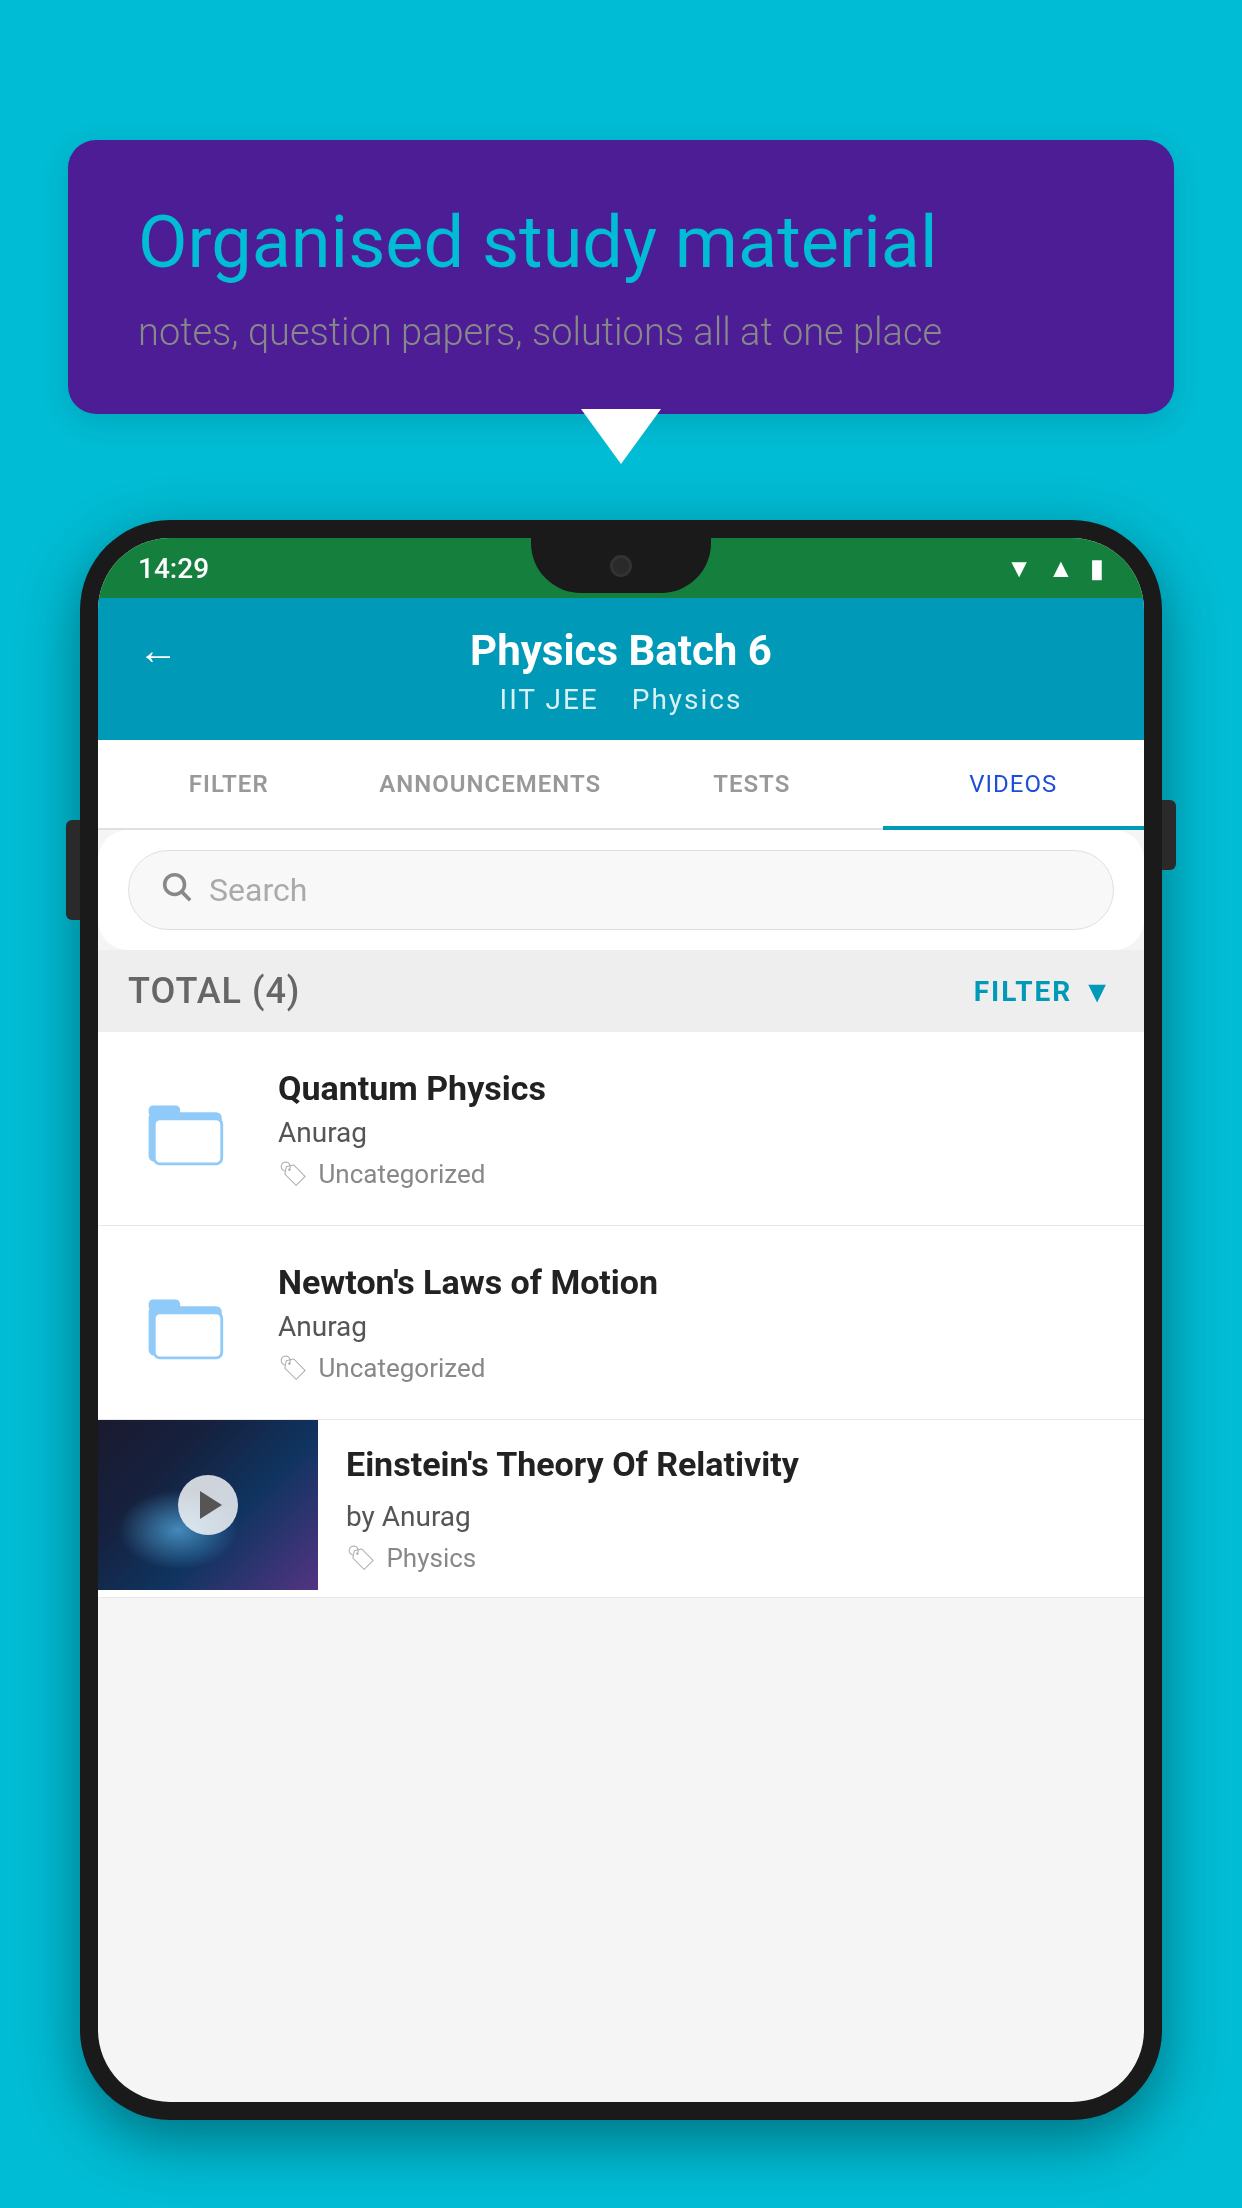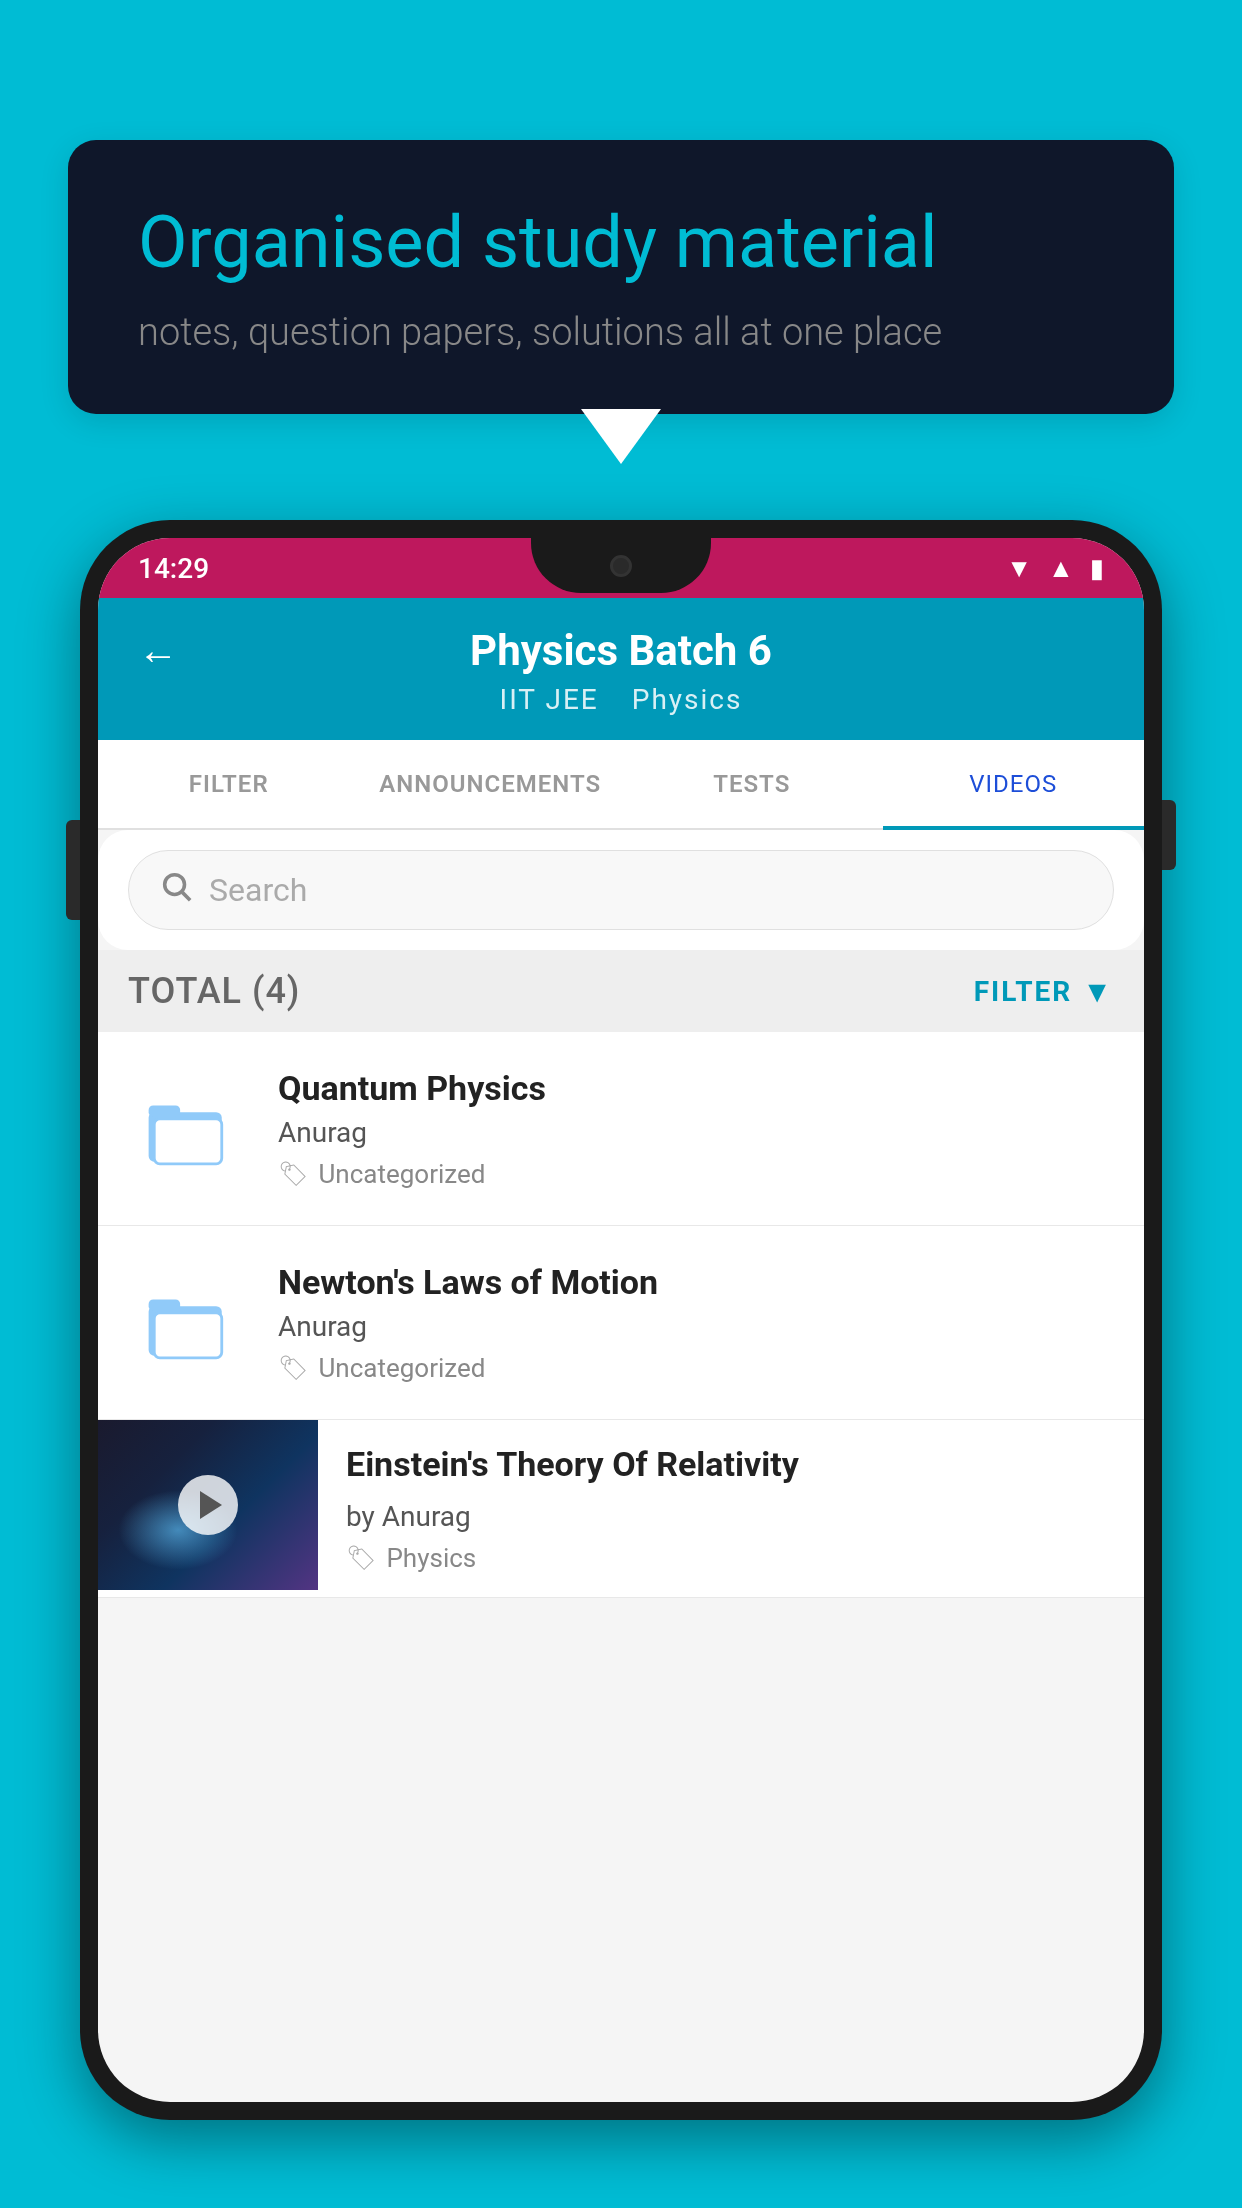--- a/index.html
+++ b/index.html
@@ -15,21 +15,21 @@
 
     
     .speech-bubble-container {
       position: absolute;
       top: 140px;
       left: 68px;
       right: 68px;
     }
 
     .speech-bubble {
-      background: #0f172a;
+      background: #4c1d95;
       border-radius: 28px;
       padding: 60px 70px;
       box-shadow: 0 8px 30px rgba(0,0,0,0.12);
       position: relative;
     }
 
     .speech-bubble::after {
       content: '';
       position: absolute;
       bottom: -50px;
@@ -102,21 +102,21 @@
       background: #f5f5f5;
       border-radius: 72px;
       overflow: hidden;
       width: 100%;
       height: 100%;
       position: relative;
     }
 
     
     .status-bar {
-      background: #be185d;
+      background: #15803d;
       height: 60px;
       display: flex;
       align-items: center;
       justify-content: space-between;
       padding: 0 40px;
       position: relative;
     }
 
     .status-time {
       color: white;

